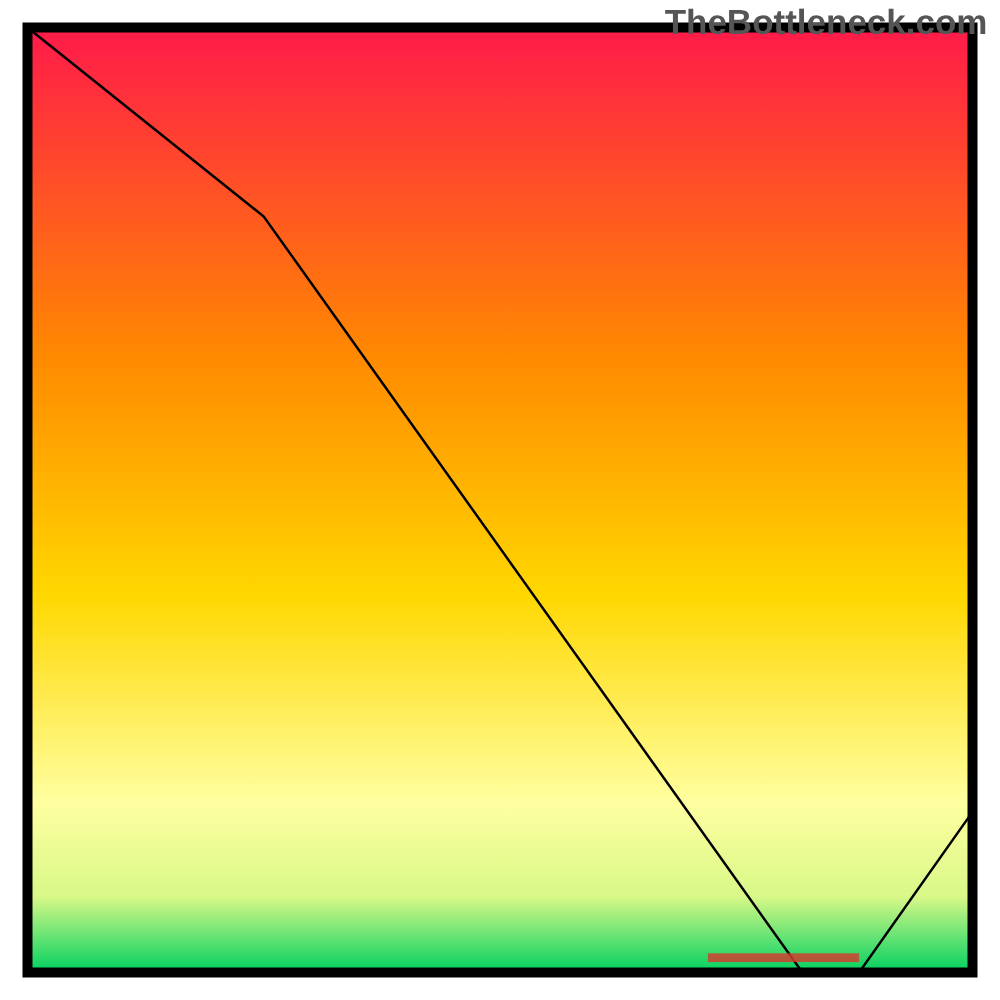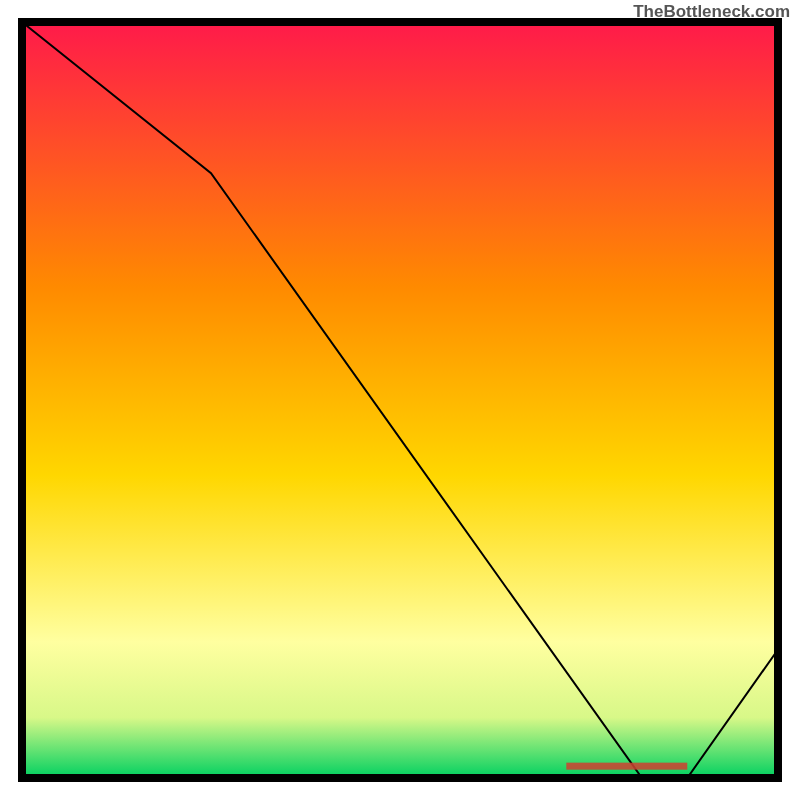--- a/index.html
+++ b/index.html
@@ -12,21 +12,21 @@
   }
   .container {
     width: 800px;
     height: 800px;
     position: relative;
   }
   .watermark {
     position: absolute;
     top: 2px;
     right: 10px;
-    font-size: 17px;
+    font-size: 28px;
     color: #555;
     font-weight: bold;
     z-index: 10;
   }
   svg {
     display: block;
   }
 </style>
 </head>
 <body>

